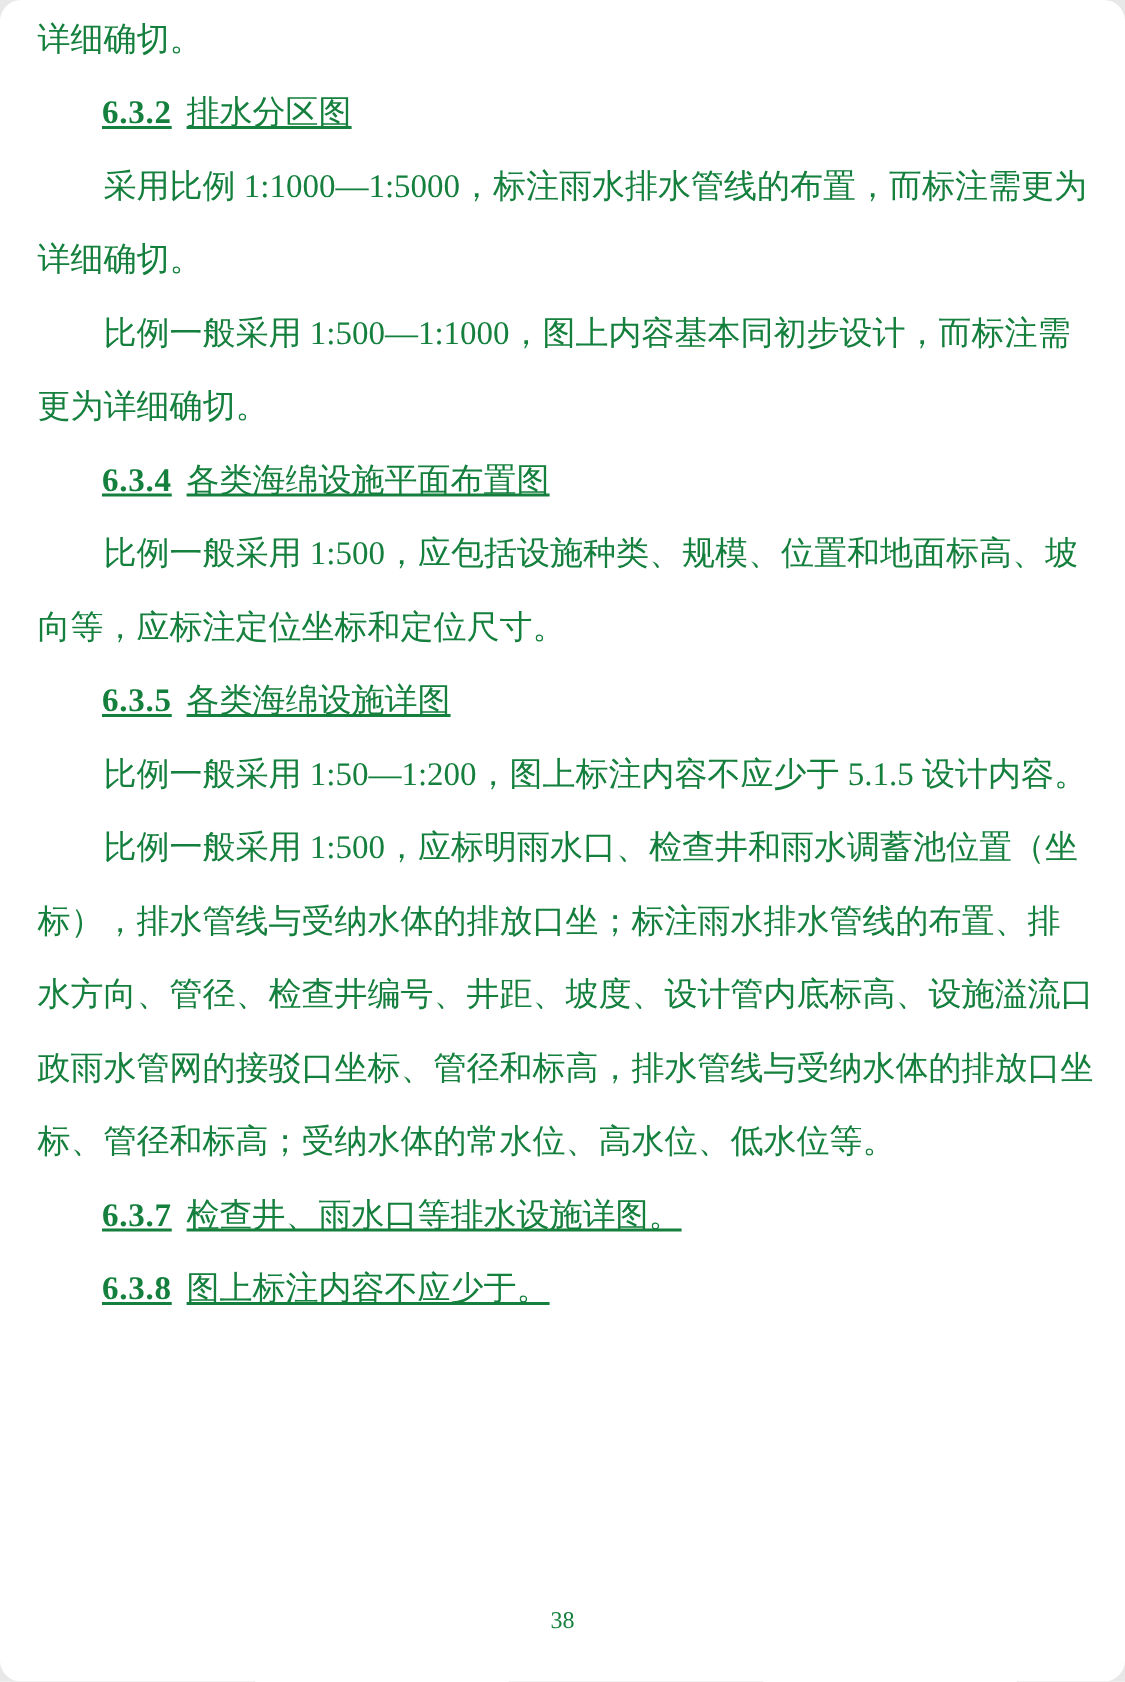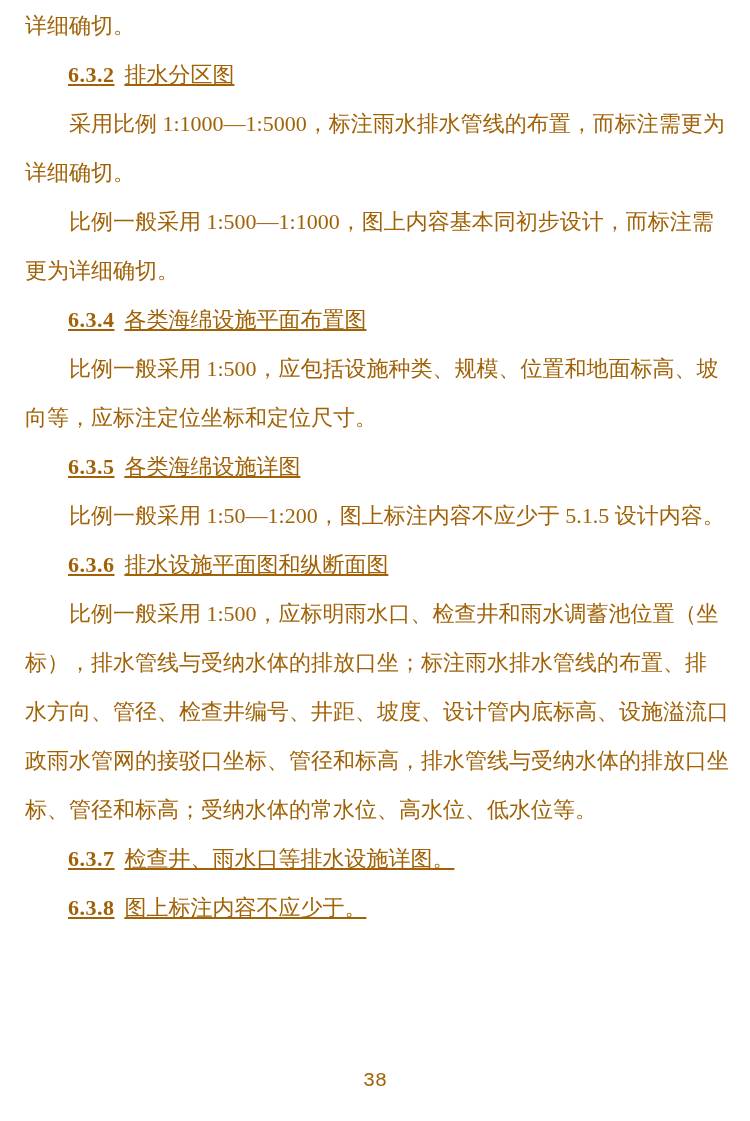--- a/index.html
+++ b/index.html
@@ -7,22 +7,23 @@
     padding: 0;
     background: #e8e8e8;
   }
   .page {
     position: relative;
     width: 750px;
     height: 1121px;
     margin: 0 auto;
     background: #ffffff;
     font-family: "Liberation Serif", "DejaVu Serif", serif;
-    color: #a16207;
+    color: #15803d;
     overflow: hidden;
+    border-radius: 14px;
   }
   .content {
     position: absolute;
     top: 1px;
     left: 25px;
     right: 24px;
   }
   .line {
     height: 49px;
     line-height: 49px;
@@ -44,23 +45,22 @@
   }
   .htitle {
     font-weight: normal;
   }
   .footer {
     position: absolute;
     top: 1068px;
     left: 0;
     width: 100%;
     text-align: center;
-    font-size: 20px;
+    font-size: 16px;
     line-height: 26px;
-    font-family: Liberation Mono, monospace;
   }
 </style>
 </head>
 <body>
 
 <div class="page">
   <div class="content">
 
     <div class="line body">详细确切。</div>
 
@@ -81,23 +81,20 @@
 
     <div class="line body indent">比例一般采用 1:500，应包括设施种类、规模、位置和地面标高、坡</div>
     <div class="line body">向等，应标注定位坐标和定位尺寸。</div>
 
     <div class="line heading">
       <span class="hnum">6.3.5</span><span class="htitle">各类海绵设施详图</span>
     </div>
 
     <div class="line body indent">比例一般采用 1:50—1:200，图上标注内容不应少于 5.1.5 设计内容。</div>
 
-    <div class="line heading">
-      <span class="hnum">6.3.6</span><span class="htitle">排水设施平面图和纵断面图</span>
-    </div>
 
     <div class="line body indent">比例一般采用 1:500，应标明雨水口、检查井和雨水调蓄池位置（坐</div>
     <div class="line body">标），排水管线与受纳水体的排放口坐；标注雨水排水管线的布置、排</div>
     <div class="line body">水方向、管径、检查井编号、井距、坡度、设计管内底标高、设施溢流口</div>
     <div class="line body">政雨水管网的接驳口坐标、管径和标高，排水管线与受纳水体的排放口坐</div>
     <div class="line body">标、管径和标高；受纳水体的常水位、高水位、低水位等。</div>
 
     <div class="line heading">
       <span class="hnum">6.3.7</span><span class="htitle">检查井、雨水口等排水设施详图。</span>
     </div>

